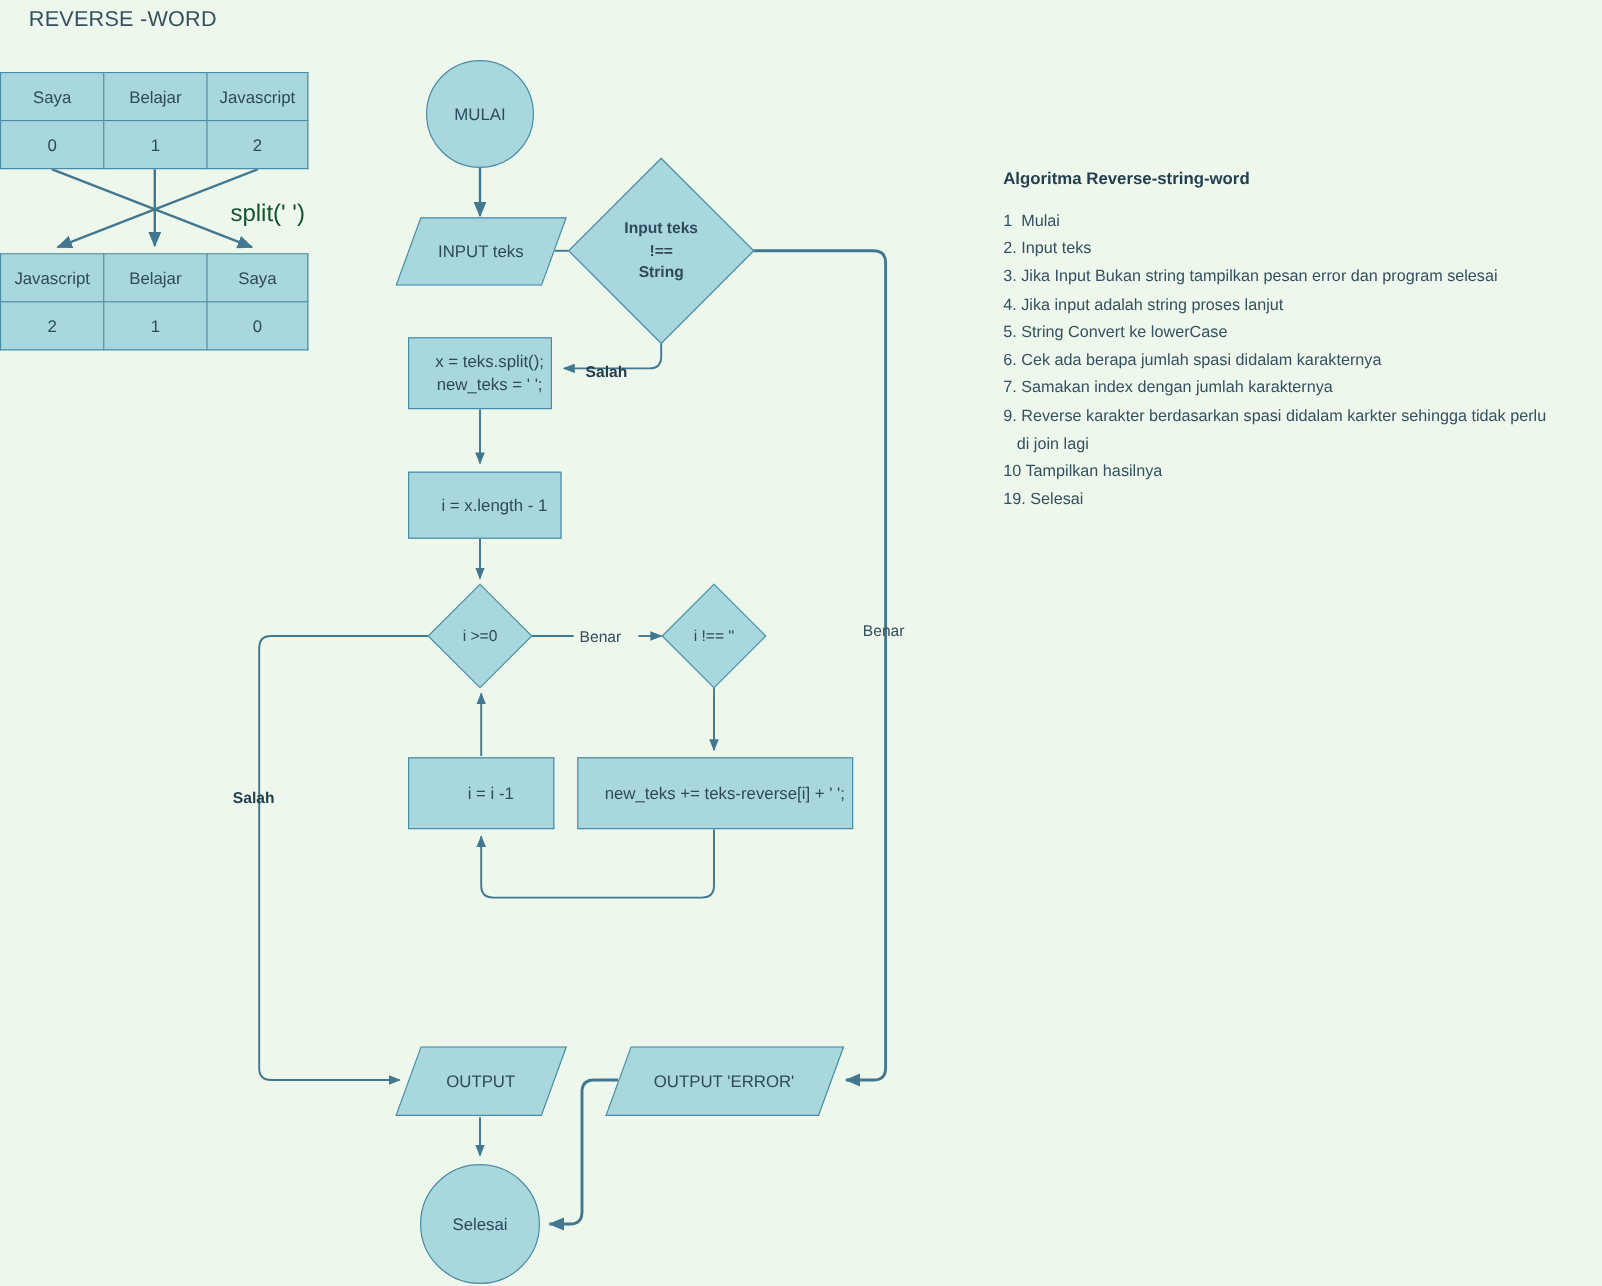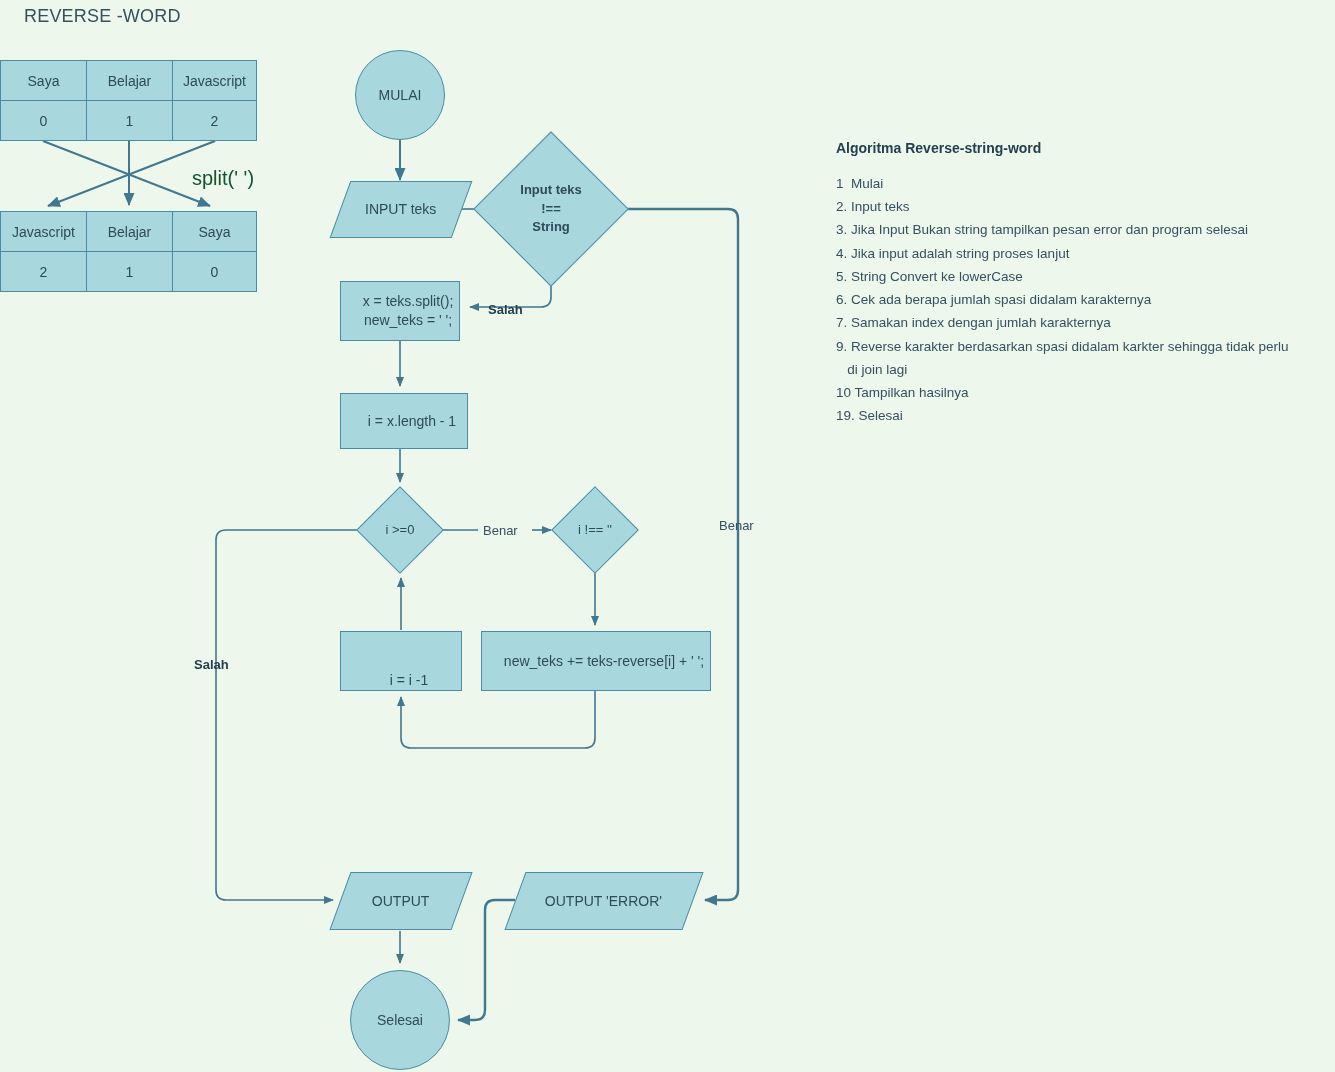--- a/index.html
+++ b/index.html
@@ -255,21 +255,21 @@
 <div class="node-diamond-wrap" style="left:369px; top:499px; width:62px; height:62px;">
   <div class="dia"></div>
   <div class="dia-label">i &gt;=0</div>
 </div>
 
 <div class="node-diamond-wrap" style="left:564px; top:499px; width:62px; height:62px;">
   <div class="dia"></div>
   <div class="dia-label">i !== ''</div>
 </div>
 
-<div class="node node-rect" style="left:340px; top:631px; width:122px; height:60px;align-items:flex-end;">
+<div class="node node-rect" style="left:340px; top:631px; width:122px; height:60px;">
   <span>i = i -1</span>
 </div>
 
 <div class="node node-rect" style="left:481px; top:631px; width:230px; height:60px;">
   <span>new_teks += teks-reverse[i] + ' ';</span>
 </div>
 
 <div class="node node-para" style="left:340px; top:872px; width:122px; height:58px;">
   <span>OUTPUT</span>
 </div>

